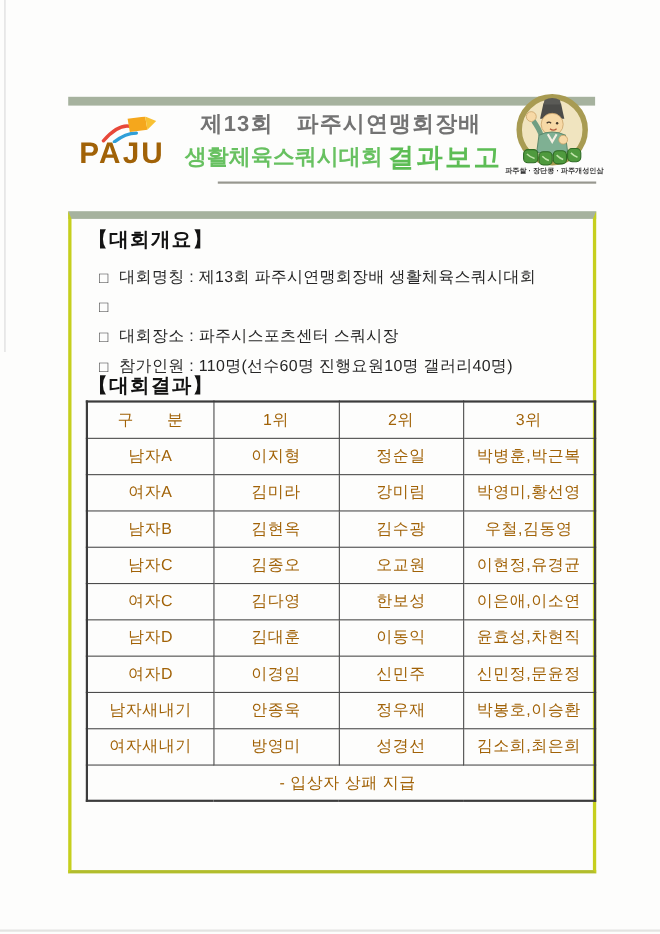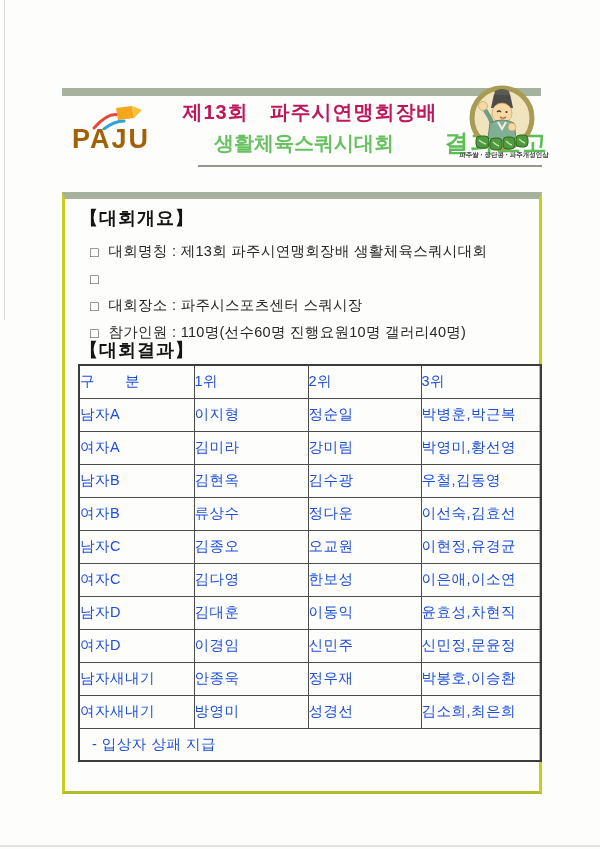--- a/index.html
+++ b/index.html
@@ -18,23 +18,23 @@
   
   .flag-icon { position:absolute; left:86px; top:106px; }
   .org-en { position:absolute; left:72px; top:124px; font-size:27px; font-weight:800;
             color:#a16207; letter-spacing:2px; }
   .org-kr { position:absolute; left:70px; top:157px; font-size:15px; font-weight:700;
             color:#222b3a; letter-spacing:6px; white-space:nowrap; }
   .header-rule { position:absolute; left:198px; top:165px; width:344px; height:2px; background:#97978f; }
 
   
   .title-block { position:absolute; left:168px; top:99px; width:284px; text-align:center; }
-  .title-line1 { font-size:20px; font-weight:800; color:#be185d; letter-spacing:1px; white-space:nowrap; }
+  .title-line1 { font-size:20px; font-weight:800; color:#737373; letter-spacing:1px; white-space:nowrap; }
   .title-line2 { margin-top:1px; white-space:nowrap; }
-  .title-line2 .prefix { font-size:20px; font-weight:800; color:#68c161; vertical-align:middle;margin-left:46px; }
+  .title-line2 .prefix { font-size:20px; font-weight:800; color:#68c161; vertical-align:middle; }
   .title-line2 .emph { font-size:24px; font-weight:800; color:#5dbd55; letter-spacing:2px; vertical-align:middle; }
 
   
   .mascot { position:absolute; left:468px; top:85px; }
   .mascot-caption { position:absolute; left:450px; top:151px; width:108px; text-align:center;
                     font-size:6.5px; font-weight:700; color:#3a3a3a; white-space:nowrap; }
 
   
   .frame { position:absolute; left:62px; top:192px; width:480px; height:602px;
            border-top:7px solid #a6b29e; border-left:3px solid #c6cf1d;
@@ -45,22 +45,22 @@
   .h-results  { left:80px; top:338px; }
 
   .overview-list { position:absolute; left:90px; top:238px; }
   .overview-item { display:flex; align-items:center; height:27px; font-size:14.5px; color:#262626; }
   .checkbox { font-size:14px; color:#3a3a3a; margin-right:10px; line-height:1; }
   .overview-text { letter-spacing:0.3px; white-space:nowrap; }
 
   table.results { position:absolute; left:78px; top:364px; width:462px;
                   border-collapse:collapse; table-layout:fixed; }
   table.results th, table.results td {
-    border:1.5px solid #4c4c4c; height:33px; text-align:left;
-    font-size:14.5px; color:#1d4ed8; letter-spacing:0.5px; font-weight:400;
+    border:1.5px solid #4c4c4c; height:33px; text-align:center;
+    font-size:14.5px; color:#a16207; letter-spacing:0.5px; font-weight:400;
     overflow:hidden; white-space:nowrap;
   }
   table.results { border:2px solid #3c3c3c; }
   table.results th { font-weight:400; }
   td.note-cell { text-align:left; padding-left:12px; height:32px; }
   col.c0 { width:115px; } col.c1 { width:114px; } col.c2 { width:113px; } col.c3 { width:120px; }
 </style>
 </head>
 <body>
 
@@ -167,26 +167,20 @@
       <td>강미림</td>
       <td>박영미,황선영</td>
     </tr>
     <tr>
       <td>남자B</td>
       <td>김현옥</td>
       <td>김수광</td>
       <td>우철,김동영</td>
     </tr>
     <tr>
-      <td>여자B</td>
-      <td>류상수</td>
-      <td>정다운</td>
-      <td>이선숙,김효선</td>
-    </tr>
-    <tr>
       <td>남자C</td>
       <td>김종오</td>
       <td>오교원</td>
       <td>이현정,유경균</td>
     </tr>
     <tr>
       <td>여자C</td>
       <td>김다영</td>
       <td>한보성</td>
       <td>이은애,이소연</td>

